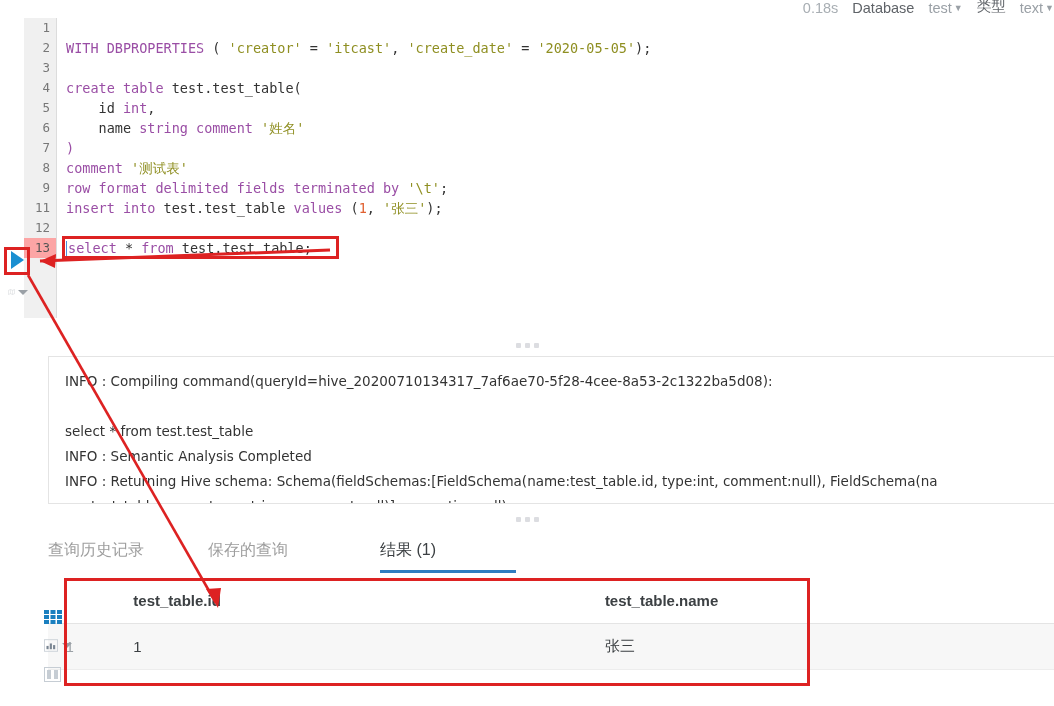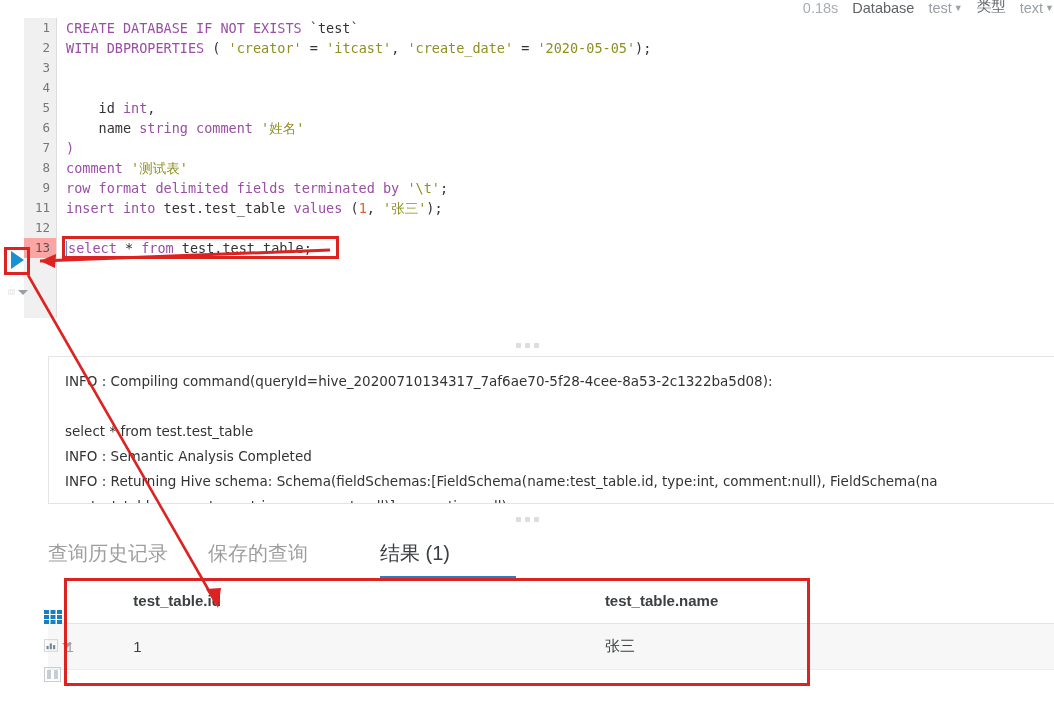--- a/index.html
+++ b/index.html
@@ -96,21 +96,21 @@
   }
   .logline{height:25px;}
   .logline.blank{height:25px;}
 
   
   .tabs{
     position:absolute;left:48px;top:534px;width:1006px;height:42px;
     display:flex;align-items:flex-start;
   }
   .tab{
-    font-size:20px;color:#9e9e9e;padding:6px 0 12px 0;margin-right:0;
+    font-size:16px;color:#9e9e9e;padding:6px 0 12px 0;margin-right:0;
     position:relative;white-space:nowrap;
   }
   .tab.t1{width:160px;}
   .tab.t2{width:172px;}
   .tab.t3{width:150px;}
   .tab.active{color:#3c4043;}
   .tab.active .ul{
     position:absolute;left:0;bottom:0;width:136px;height:3px;background:#2f7dc0;
   }
 
@@ -150,24 +150,24 @@
   <span class="dur">0.18s</span>
   <span class="lbl">Database</span>
   <span><span class="val">test</span><span class="caret">▼</span></span>
   <span class="lbl">类型</span>
   <span><span class="val">text</span><span class="caret">▼</span></span>
 </div>
 
 <div class="editor-wrap">
   <div class="gutter"></div>
   <div class="code" id="code-lines">
-      <div class="line"><span class="num">1</span><span class="txt"><span class="kw">CREATE DATABASE IF NOT EXISTS </span><span class="plain">`test`</span></span></div>
+      <div class="line"><span class="num">1</span></div>
       <div class="line"><span class="num">2</span><span class="txt"><span class="kw">WITH DBPROPERTIES </span><span class="plain">( </span><span class="str">'creator'</span><span class="plain"> = </span><span class="str">'itcast'</span><span class="plain">, </span><span class="str">'create_date'</span><span class="plain"> = </span><span class="str">'2020-05-05'</span><span class="plain">);</span></span></div>
       <div class="line"><span class="num">3</span><span class="txt"></span></div>
-      <div class="line"><span class="num">4</span></div>
+      <div class="line"><span class="num">4</span><span class="txt"><span class="kw">create table </span><span class="plain">test.test_table(</span></span></div>
       <div class="line"><span class="num">5</span><span class="txt"><span class="plain">    id </span><span class="kw">int</span><span class="plain">,</span></span></div>
       <div class="line"><span class="num">6</span><span class="txt"><span class="plain">    name </span><span class="kw">string comment </span><span class="str">'姓名'</span></span></div>
       <div class="line"><span class="num">7</span><span class="txt"><span class="kw">)</span></span></div>
       <div class="line"><span class="num">8</span><span class="txt"><span class="kw">comment </span><span class="str">'测试表'</span></span></div>
       <div class="line"><span class="num">9</span><span class="txt"><span class="kw">row format delimited fields terminated by </span><span class="str">'\t'</span><span class="plain">;</span></span></div>
       <div class="line"><span class="num">11</span><span class="txt"><span class="kw">insert into </span><span class="plain">test.test_table </span><span class="kw">values </span><span class="plain">(</span><span class="num-lit">1</span><span class="plain">, </span><span class="str">'张三'</span><span class="plain">);</span></span></div>
       <div class="line"><span class="num">12</span><span class="txt"></span></div>
       <div class="line active"><span class="num">13</span><span class="txt"><span class="cursor"></span><span class="kw">select </span><span class="plain">* </span><span class="kw">from </span><span class="plain">test.test_table;</span></span></div>
     </div>
 </div>

